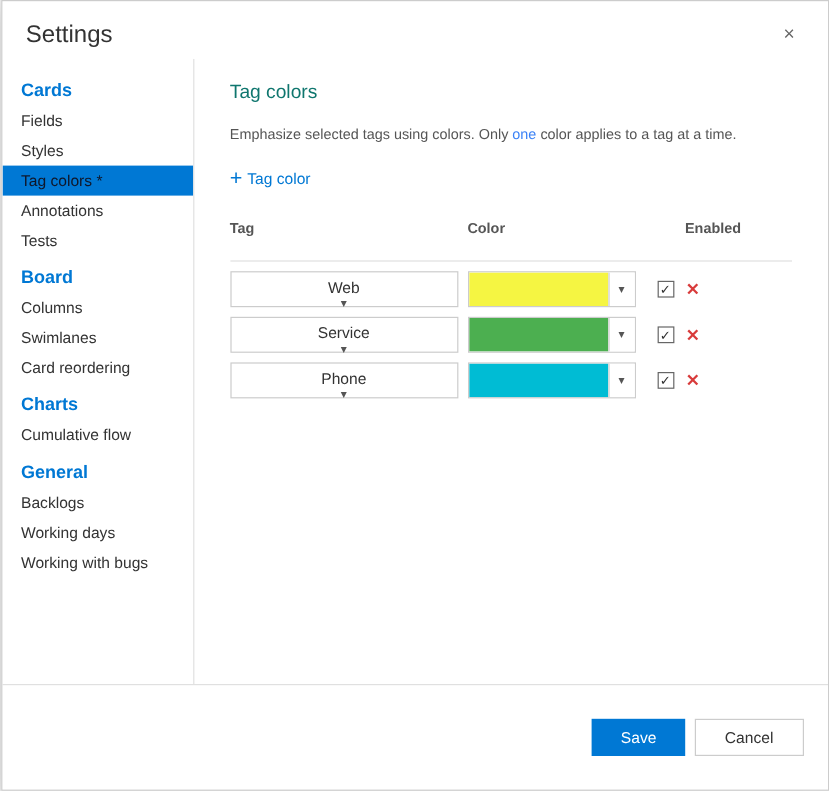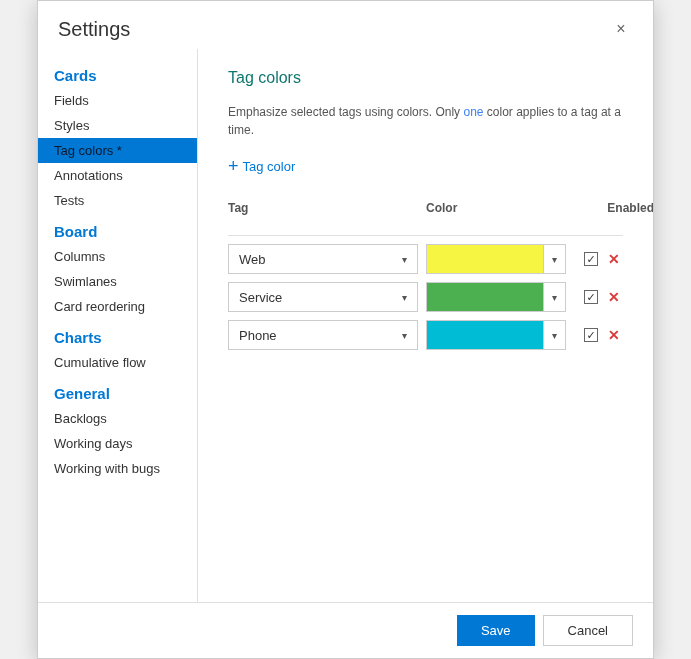--- a/index.html
+++ b/index.html
@@ -6,21 +6,21 @@
     body {
       font-family: "Segoe UI", Arial, sans-serif;
       font-size: 13px;
       background: #f0f0f0;
       display: flex;
       align-items: center;
       justify-content: center;
       min-height: 100vh;
     }
     .dialog {
-      width: 617px;
+      width: 690px;
       height: 659px;
       background: #fff;
       border: 1px solid #ccc;
       box-shadow: 0 4px 20px rgba(0,0,0,0.2);
       display: flex;
       flex-direction: column;
       position: relative;
     }
     .dialog-header {
       padding: 16px 20px 8px 20px;
@@ -133,20 +133,21 @@
     }
     .tag-select {
       display: flex;
       align-items: center;
       justify-content: space-between;
       border: 1px solid #ccc;
       padding: 5px 10px;
       background: #fff;
       cursor: pointer;
       height: 30px;
+      flex-direction: column;
     }
     .tag-select-label { font-size: 13px; color: #333; }
     .chevron-down {
       color: #555;
       font-size: 10px;
     }
     .color-select {
       display: flex;
       align-items: center;
       height: 30px;
@@ -195,21 +196,21 @@
       font-size: 14px;
       cursor: pointer;
       border: none;
       background: none;
       font-weight: bold;
     }
     .dialog-footer {
       display: flex;
       justify-content: flex-end;
       gap: 8px;
-      padding: 12px 20px;
+      padding: 28px 20px;
       border-top: 1px solid #e0e0e0;
     }
     .btn-save {
       background: #0078d4;
       color: #fff;
       border: none;
       padding: 7px 24px;
       font-size: 13px;
       cursor: pointer;
     }

